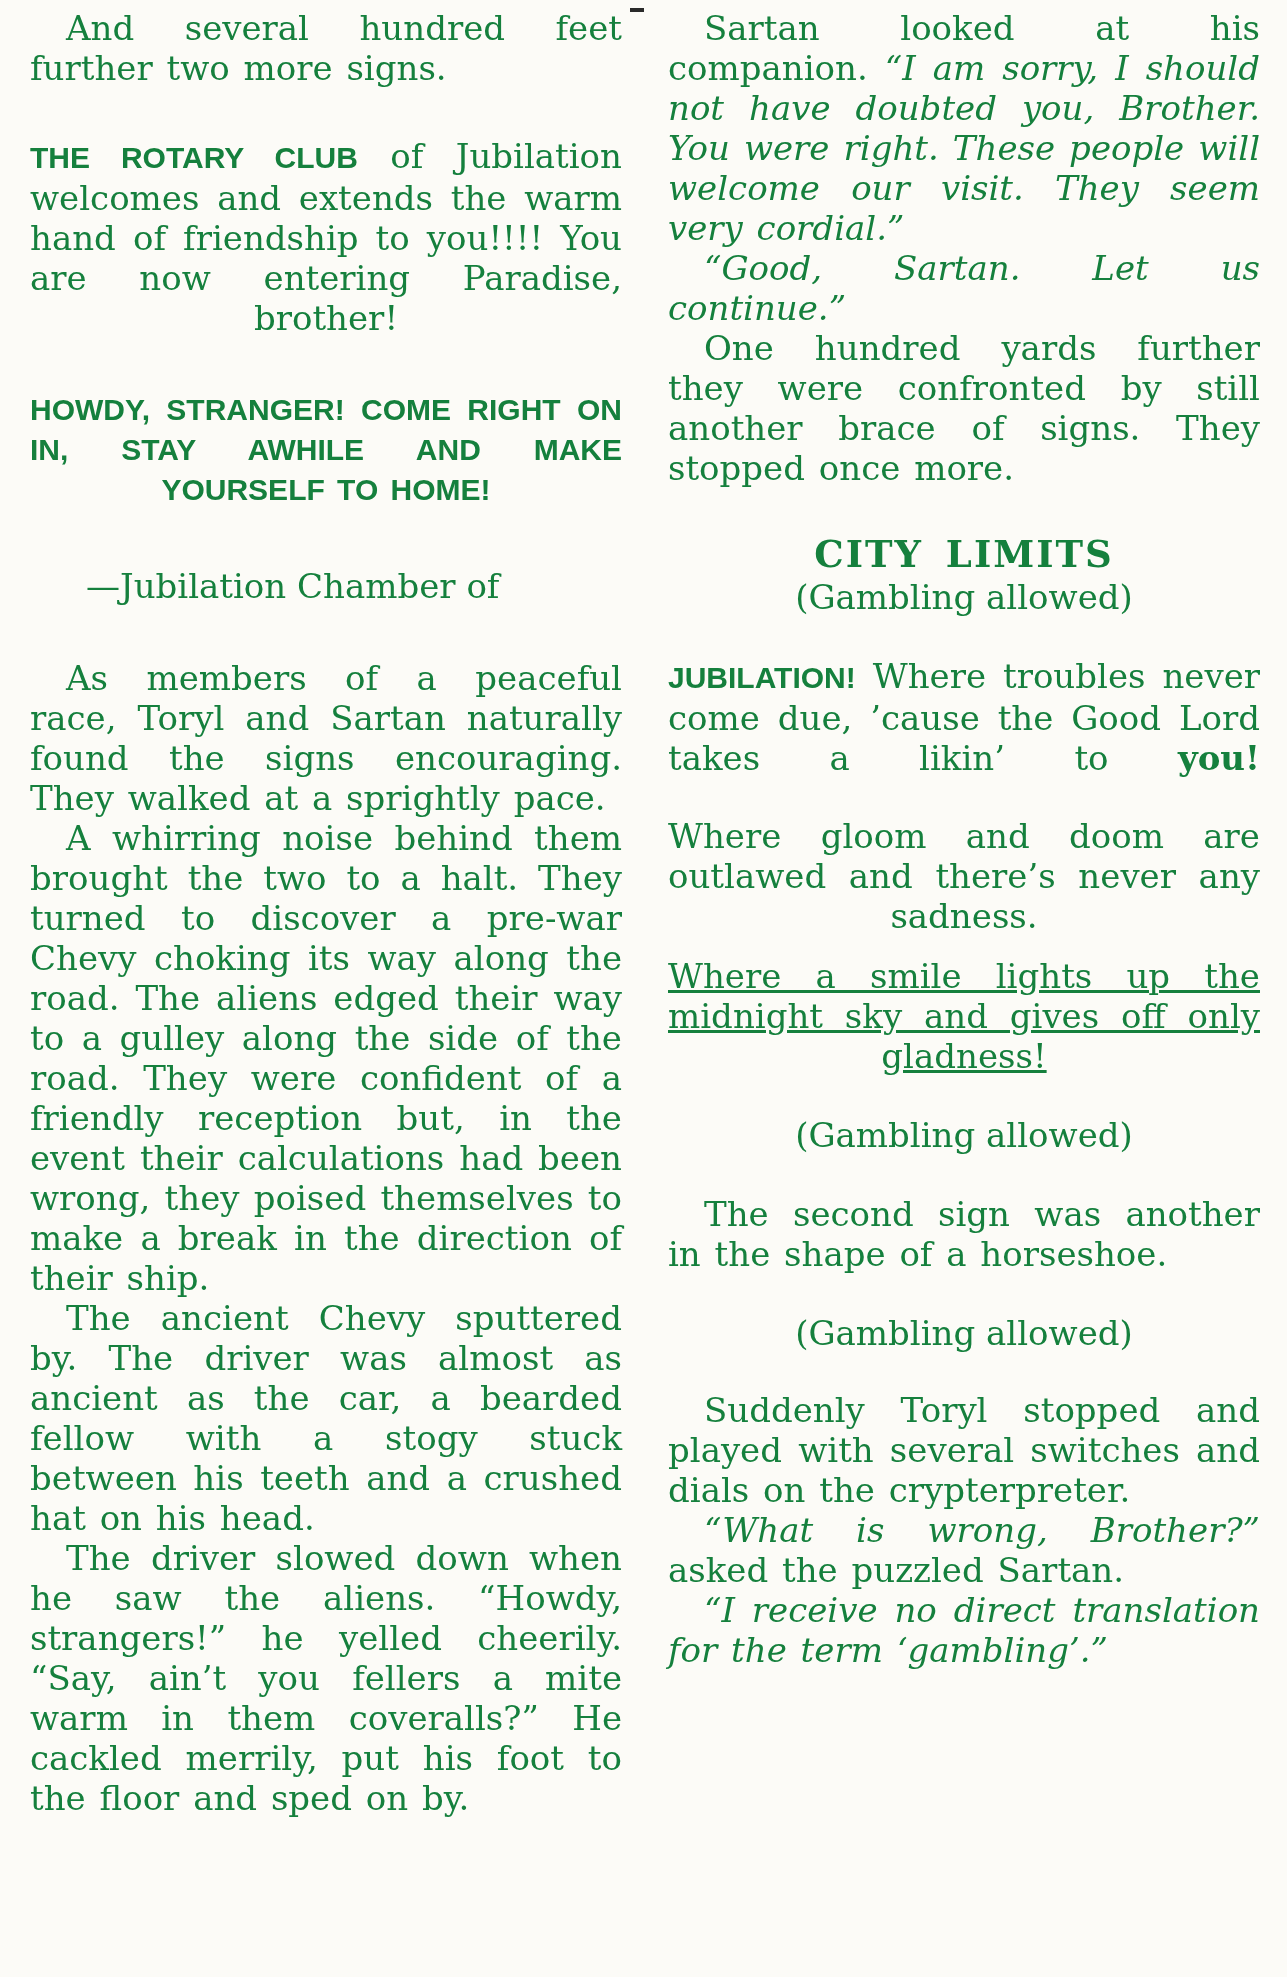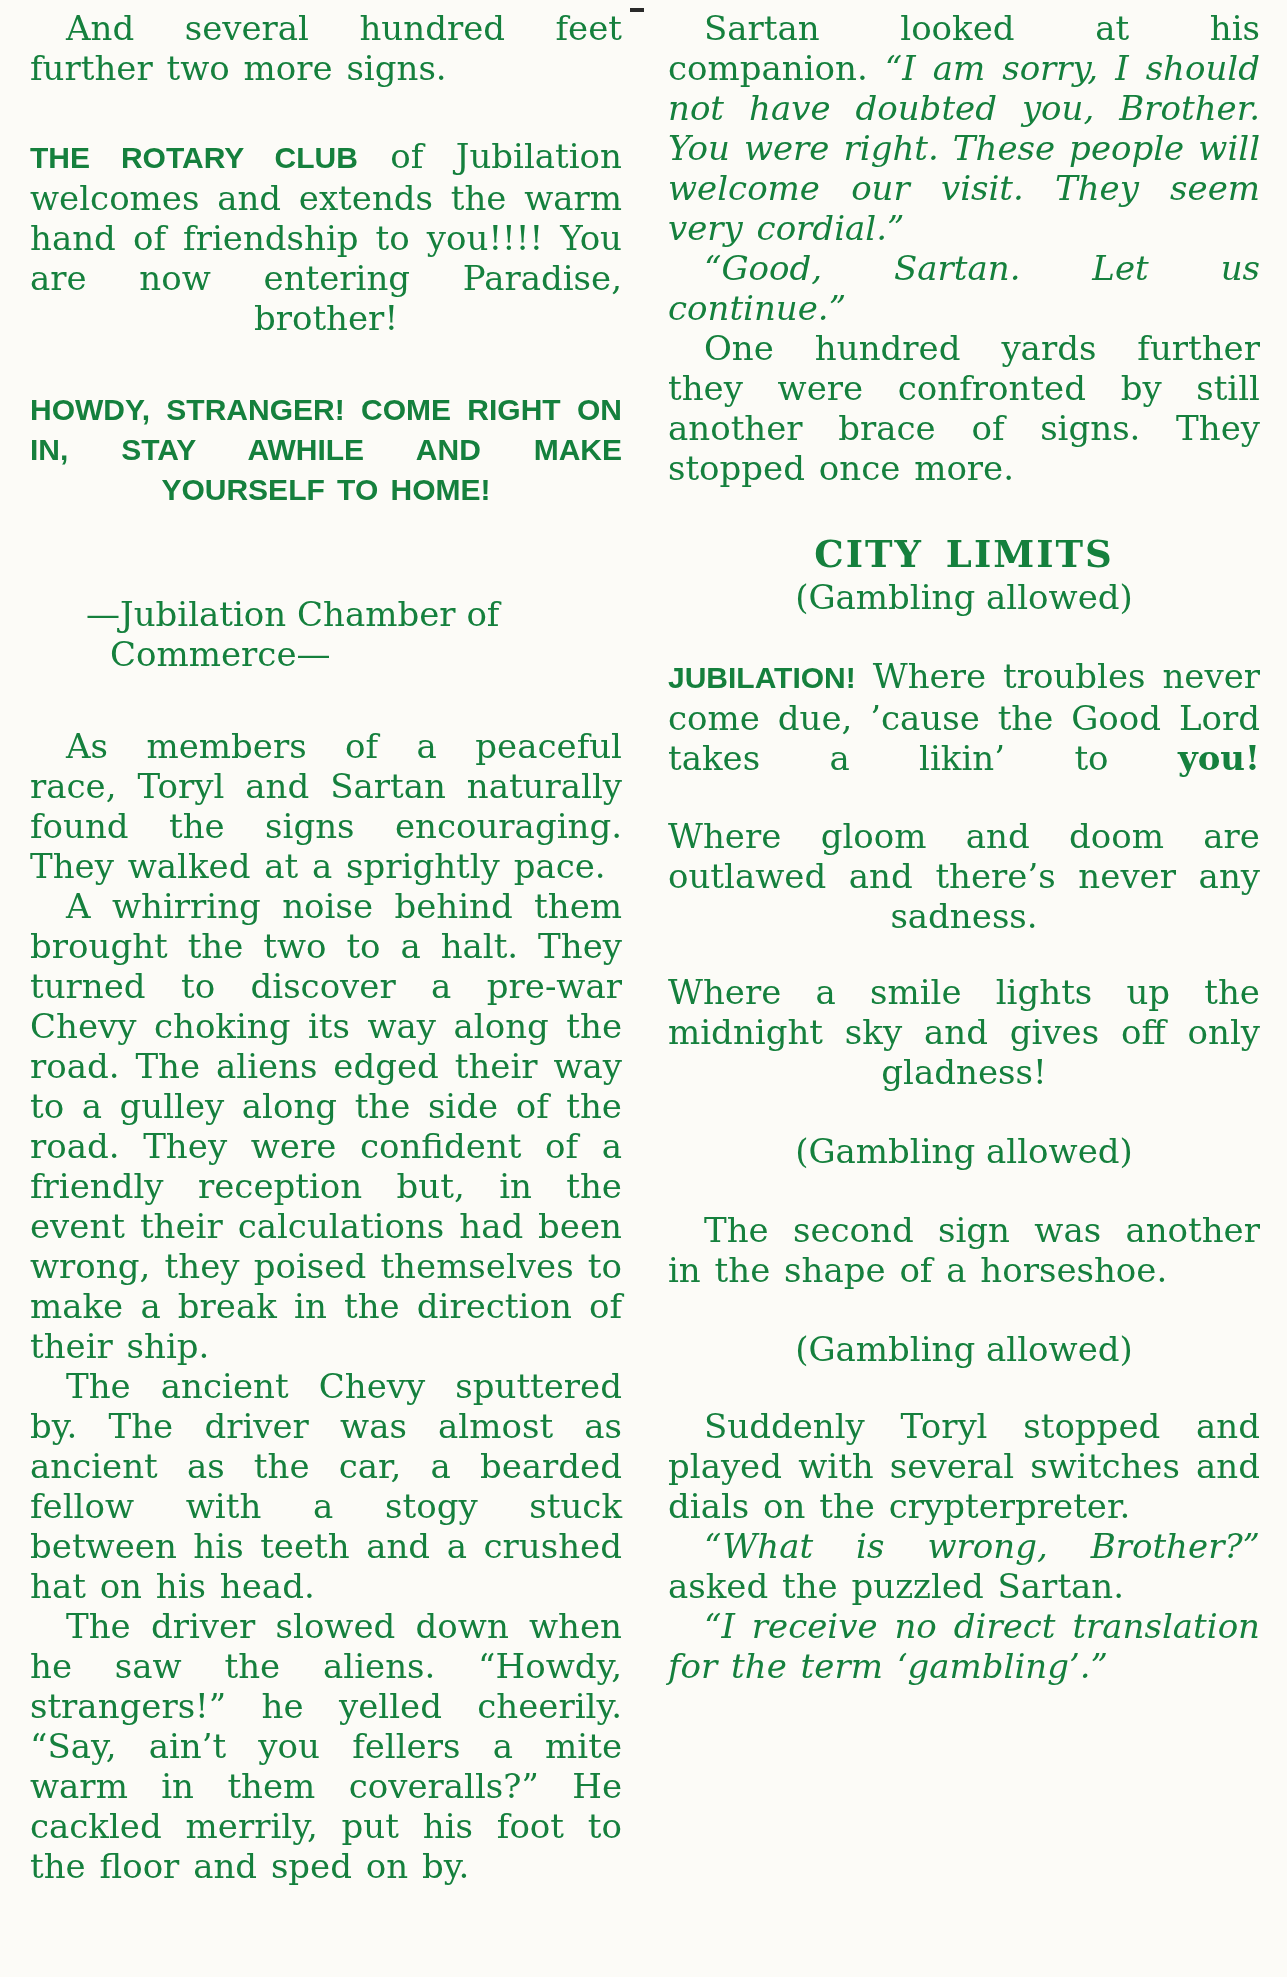--- a/index.html
+++ b/index.html
@@ -33,41 +33,41 @@
     font-weight: 700;
     font-size: 30px;
     line-height: 40px;
     word-spacing: 4px;
   }
   .justify-all { text-align: justify; text-align-last: justify; }
   .center { text-align: left; text-align-last: center; }
 
   .mb-p1 { margin-bottom: 48px; }
   .mb-rotary { margin-bottom: 52px; }
-  .mb-howdy { margin-bottom: 84px; }
+  .mb-howdy { margin-bottom: 56px; }
   .mb-attrib { margin-bottom: 52px; }
 
   .attribution { font-size: 34px; line-height: 40px; }
   .attribution .line1 { padding-left: 56px; }
   .attribution .line2 { padding-left: 80px; }
 
   .city-block { margin-top: 44px; }
   .city-title {
     font-weight: 700;
     font-size: 37px;
     line-height: 44px;
     text-align: center;
     letter-spacing: 2px;
     word-spacing: 8px;
   }
   .gambling { font-size: 34px; line-height: 42px; text-align: center; }
 
   .mt-jub { margin-top: 38px; }
   .mt-gloom { margin-top: 38px; }
-  .mt-smile { margin-top: 36px; }
+  .mt-smile { margin-top: 20px; text-decoration: underline; }
   .mt-gamb2 { margin-top: 38px; }
   .mt-p4 { margin-top: 38px; }
   .mt-beyond { margin-top: 34px; }
   .mt-gamb3 { margin-top: 38px; }
   .mt-p5 { margin-top: 36px; }
 
   .scan-dash {
     position: absolute;
     left: 630px; top: 8px;
     width: 14px; height: 4px;
@@ -116,21 +116,20 @@
         <p class="para center">brother!</p>
       </div>
 
       <div class="mb-howdy">
         <p class="sign-sans justify-all">HOWDY, STRANGER! COME RIGHT ON IN, STAY AWHILE AND MAKE</p>
         <p class="sign-sans center">YOURSELF TO HOME!</p>
       </div>
 
       <div class="attribution mb-attrib">
         <div class="line1">—Jubilation Chamber of</div>
-        <div class="line2">Commerce—</div>
       </div>
 
       <p class="para indent">As members of a peaceful race, Toryl and Sartan naturally found the signs encouraging. They walked at a sprightly pace.</p>
 
       <p class="para indent">A whirring noise behind them brought the two to a halt. They turned to discover a pre-war Chevy choking its way along the road. The aliens edged their way to a gulley along the side of the road. They were confident of a friendly reception but, in the event their calculations had been wrong, they poised themselves to make a break in the direction of their ship.</p>
 
       <p class="para indent">The ancient Chevy sputtered by. The driver was almost as ancient as the car, a bearded fellow with a stogy stuck between his teeth and a crushed hat on his head.</p>
 
       <p class="para indent">The driver slowed down when he saw the aliens. “Howdy, strangers!” he yelled cheerily. “Say, ain’t you fellers a mite warm in them coveralls?” He cackled merrily, put his foot to the floor and sped on by.</p>
 

